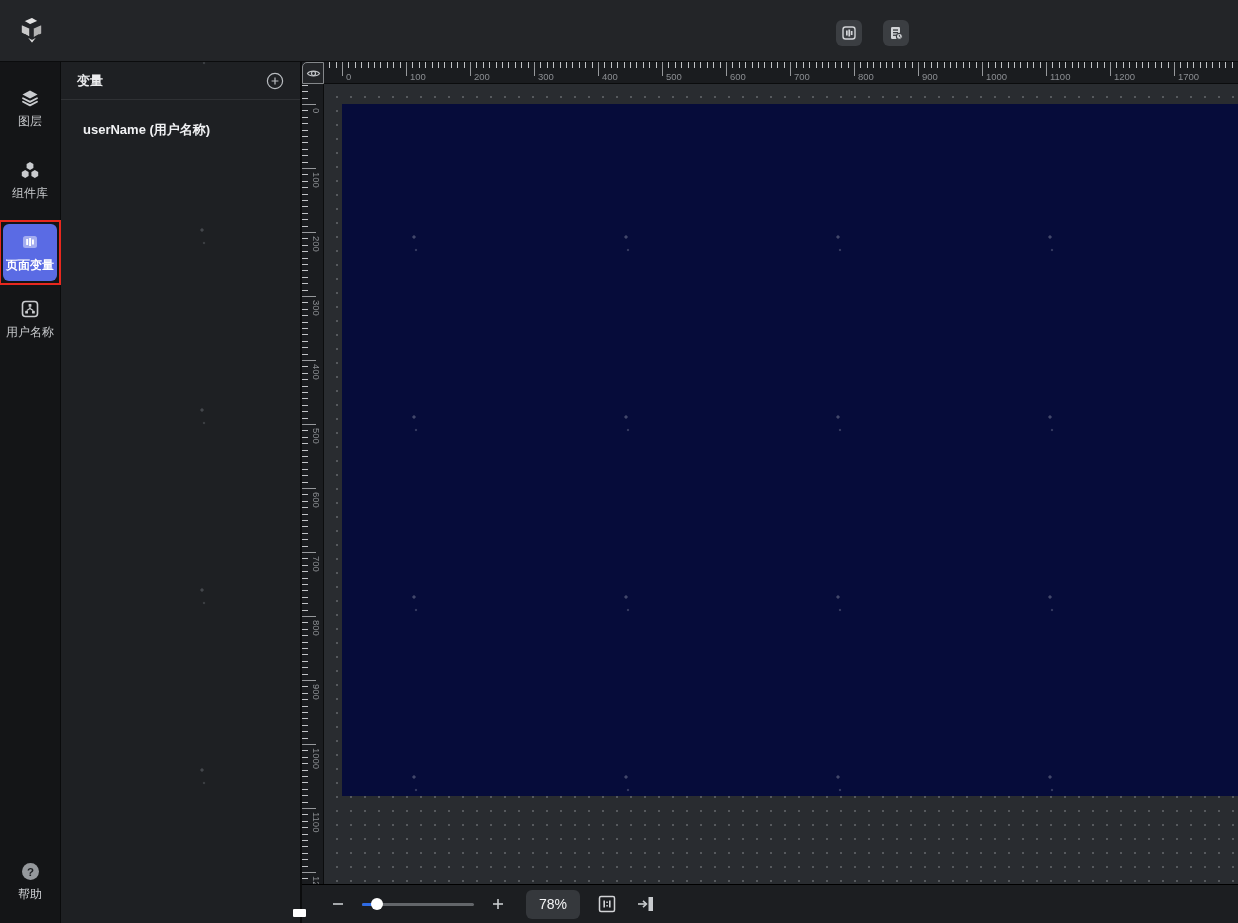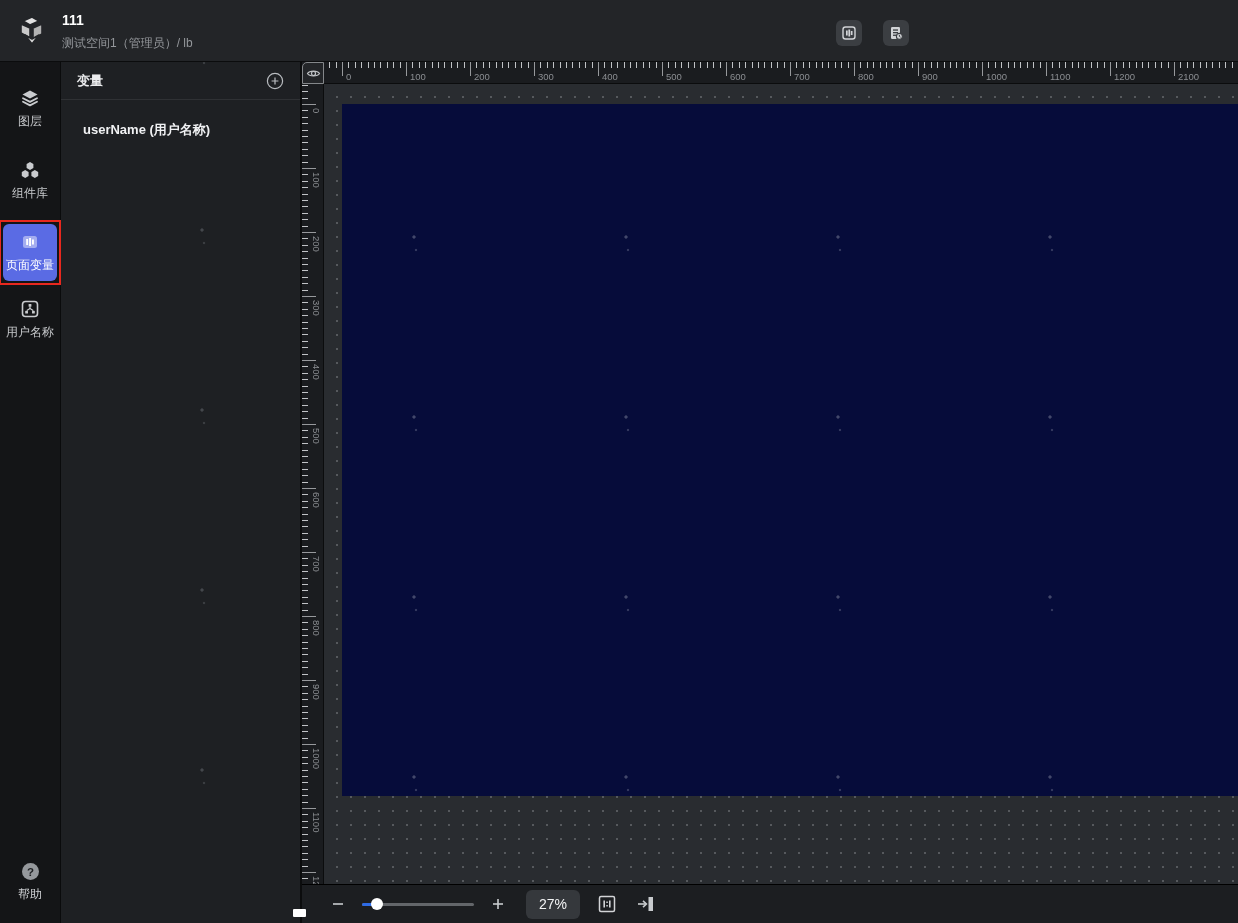--- a/index.html
+++ b/index.html
@@ -118,24 +118,20 @@
 
 <div class="topbar">
   <svg class="logo" viewBox="0 0 40 40">
     <g stroke="#232528" stroke-width="1.6" stroke-linejoin="round">
       <path d="M11 10 L20 6 L27 10 L18 14 Z" fill="#e2e2e2"></path>
       <path d="M9 13 L18 17 L18 27 L9 22 Z" fill="#c9c9c9"></path>
       <path d="M21 17 L30 13 L30 23 L21 28 Z" fill="#b2b2b2"></path>
       <path d="M13 24 L20 28 L27 24 L20 33 Z" fill="#d6d6d6"></path>
     </g>
   </svg>
-  <div class="title-block">
-    <div class="app-title">111</div>
-    <div class="breadcrumb">测试空间1（管理员）/ lb</div>
-  </div>
   <div class="topbar-actions">
     <div class="tb-btn">
       <svg width="16" height="16" viewBox="0 0 16 16">
         <rect x="2" y="2" width="12" height="12" rx="2.5" fill="none" stroke="#d2d4d7" stroke-width="1.4"></rect>
         <rect x="5" y="5.5" width="1.7" height="5" fill="#d2d4d7"></rect>
         <rect x="7.4" y="4.5" width="1.7" height="7" fill="#d2d4d7"></rect>
         <rect x="9.8" y="6" width="1.7" height="4" fill="#d2d4d7"></rect>
       </svg>
     </div>
     <div class="tb-btn">
@@ -164,21 +160,21 @@
     </div>
     <div class="side-item">
       <svg width="20" height="20" viewBox="0 0 20 20">
         <polygon points="10,2 13.4,4 13.4,8 10,10 6.6,8 6.6,4" fill="#c9cbce"></polygon>
         <polygon points="5.2,10 8.6,12 8.6,16 5.2,18 1.8,16 1.8,12" fill="#c9cbce"></polygon>
         <polygon points="14.8,10 18.2,12 18.2,16 14.8,18 11.4,16 11.4,12" fill="#c9cbce"></polygon>
       </svg>
       <span class="lbl">组件库</span>
     </div>
 
-    <div class="red-annotation" style="border-color: rgb(232, 40, 30);">
+    <div class="red-annotation" style="border-color: rgb(232, 40, 30); font-weight: bold;">
       <div class="side-item active" style="background: rgb(90, 107, 228);">
         <svg width="20" height="20" viewBox="0 0 20 20">
           <rect x="3" y="4" width="14" height="12" rx="2.5" fill="rgba(255,255,255,0.45)"></rect>
           <rect x="6.2" y="7" width="1.9" height="6" fill="#ffffff"></rect>
           <rect x="9.1" y="6" width="1.9" height="8" fill="#ffffff"></rect>
           <rect x="12" y="7.5" width="1.9" height="5" fill="#ffffff"></rect>
         </svg>
         <span class="lbl">页面变量</span>
       </div>
     </div>
@@ -370,21 +366,21 @@
         <div class="htick" style="left: 792.4px;"></div>
         <div class="htick" style="left: 798.8px;"></div>
         <div class="htick" style="left: 805.2px;"></div>
         <div class="htick" style="left: 811.6px;"></div>
         <div class="htick" style="left: 818px;"></div>
         <div class="htick" style="left: 824.4px;"></div>
         <div class="htick" style="left: 830.8px;"></div>
         <div class="htick" style="left: 837.2px;"></div>
         <div class="htick" style="left: 843.6px;"></div>
         <div class="htick major" style="left: 850px;"></div>
-        <div class="hlabel" style="left: 854px;">2100</div>
+        <div class="hlabel" style="left: 854px;">1700</div>
         <div class="htick" style="left: 856.4px;"></div>
         <div class="htick" style="left: 862.8px;"></div>
         <div class="htick" style="left: 869.2px;"></div>
         <div class="htick" style="left: 875.6px;"></div>
         <div class="htick" style="left: 882px;"></div>
         <div class="htick" style="left: 888.4px;"></div>
         <div class="htick" style="left: 894.8px;"></div>
         <div class="htick" style="left: 901.2px;"></div>
         <div class="htick" style="left: 907.6px;"></div>
       </div>
@@ -544,21 +540,21 @@
         <span class="track"></span>
         <span class="fill" style="background: rgb(46, 107, 229);"></span>
         <span class="thumb"></span>
       </span>
       <span class="zoom-plus">
         <svg width="14" height="14" viewBox="0 0 14 14">
           <rect x="2" y="6.2" width="10" height="1.6" fill="#c8cbce"></rect>
           <rect x="6.2" y="2" width="1.6" height="10" fill="#c8cbce"></rect>
         </svg>
       </span>
-      <span class="zoom-value">27%</span>
+      <span class="zoom-value">78%</span>
       <span class="bb-icon">
         <svg width="20" height="20" viewBox="0 0 20 20">
           <rect x="2.5" y="2.5" width="15" height="15" rx="1.5" fill="none" stroke="#d2d4d7" stroke-width="1.5"></rect>
           <rect x="6.4" y="6.5" width="1.6" height="7" fill="#d2d4d7"></rect>
           <rect x="12" y="6.5" width="1.6" height="7" fill="#d2d4d7"></rect>
           <rect x="9.3" y="7.5" width="1.5" height="1.5" fill="#d2d4d7"></rect>
           <rect x="9.3" y="11" width="1.5" height="1.5" fill="#d2d4d7"></rect>
         </svg>
       </span>
       <span class="bb-icon">

